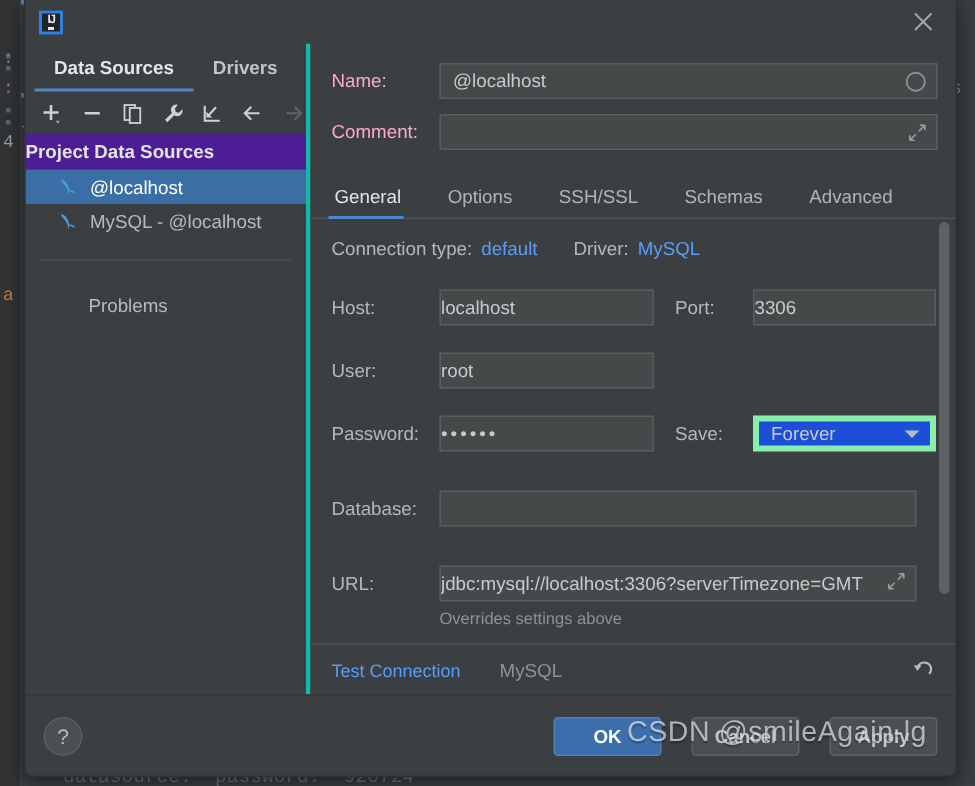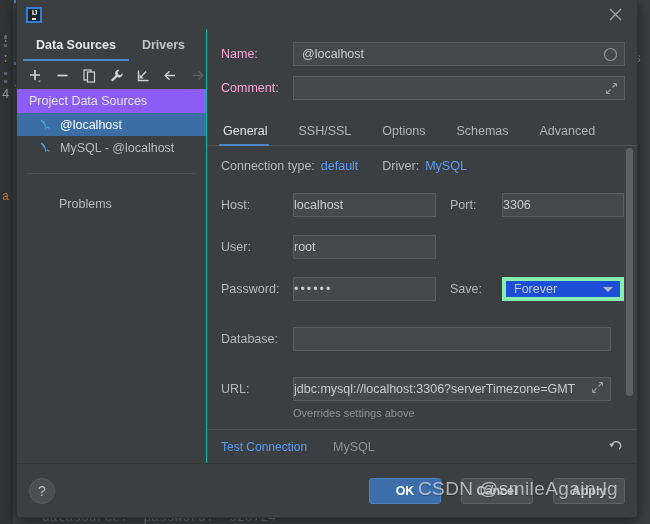--- a/index.html
+++ b/index.html
@@ -87,21 +87,21 @@
   }
   .close-btn svg { display: block; }
 
   
   .dlg-body { flex: 1 1 auto; display: flex; min-height: 0; }
 
   
   .left-pane {
     width: 190px; flex: 0 0 190px;
     background: #3c3f41;
-    border-right: 1px solid #14b8a6;
+    border-right: 3px solid #14b8a6;
     display: flex; flex-direction: column;
     min-height: 0;
   }
   .ds-tabs {
     display: flex; height: 32px; flex: 0 0 32px;
     padding-left: 6px; align-items: stretch;
   }
   .ds-tab {
     display: flex; align-items: center; padding: 0 13px;
     color: #c2c5c8; font-size: 12.5px; font-weight: bold;
@@ -120,24 +120,23 @@
   .tb-btn {
     width: 19px; height: 19px;
     display: flex; align-items: center; justify-content: center;
     cursor: pointer; position: relative;
   }
   .tb-btn.disabled { opacity: .45; cursor: default; }
   .tb-btn svg { display: block; }
 
   .tree-head {
     height: 24px; flex: 0 0 24px;
-    background: #8b5cf6;
+    background: #4c1d95;
     display: flex; align-items: center;
-    padding-left: 12px;
-    color: #e2e4e6; font-size: 12.5px; font-weight: normal;
+    color: #e2e4e6; font-size: 12.5px; font-weight: bold;
   }
   .tree { flex: 1 1 auto; overflow: hidden; padding-top: 0; }
   .tree-item {
     height: 23px; display: flex; align-items: center;
     padding-left: 22px; gap: 8px; cursor: pointer;
     color: #b6bbc0; font-size: 12.5px;
   }
   .tree-item.selected { background: #3a6ea5; color: #ffffff; }
   .tree-item svg { display: block; flex: 0 0 13px; }
   .tree-sep {
@@ -434,24 +433,24 @@
             </span>
           </div>
         </div>
       </div>
 
       <div class="ctabs">
         <div class="ctab active">
           <span>General</span>
         </div>
         <div class="ctab">
+          <span>Options</span>
+        </div>
+        <div class="ctab">
           <span>SSH/SSL</span>
-        </div>
-        <div class="ctab">
-          <span>Options</span>
         </div>
         <div class="ctab">
           <span>Schemas</span>
         </div>
         <div class="ctab">
           <span>Advanced</span>
         </div>
       </div>
 
       <div class="form-scroll">

